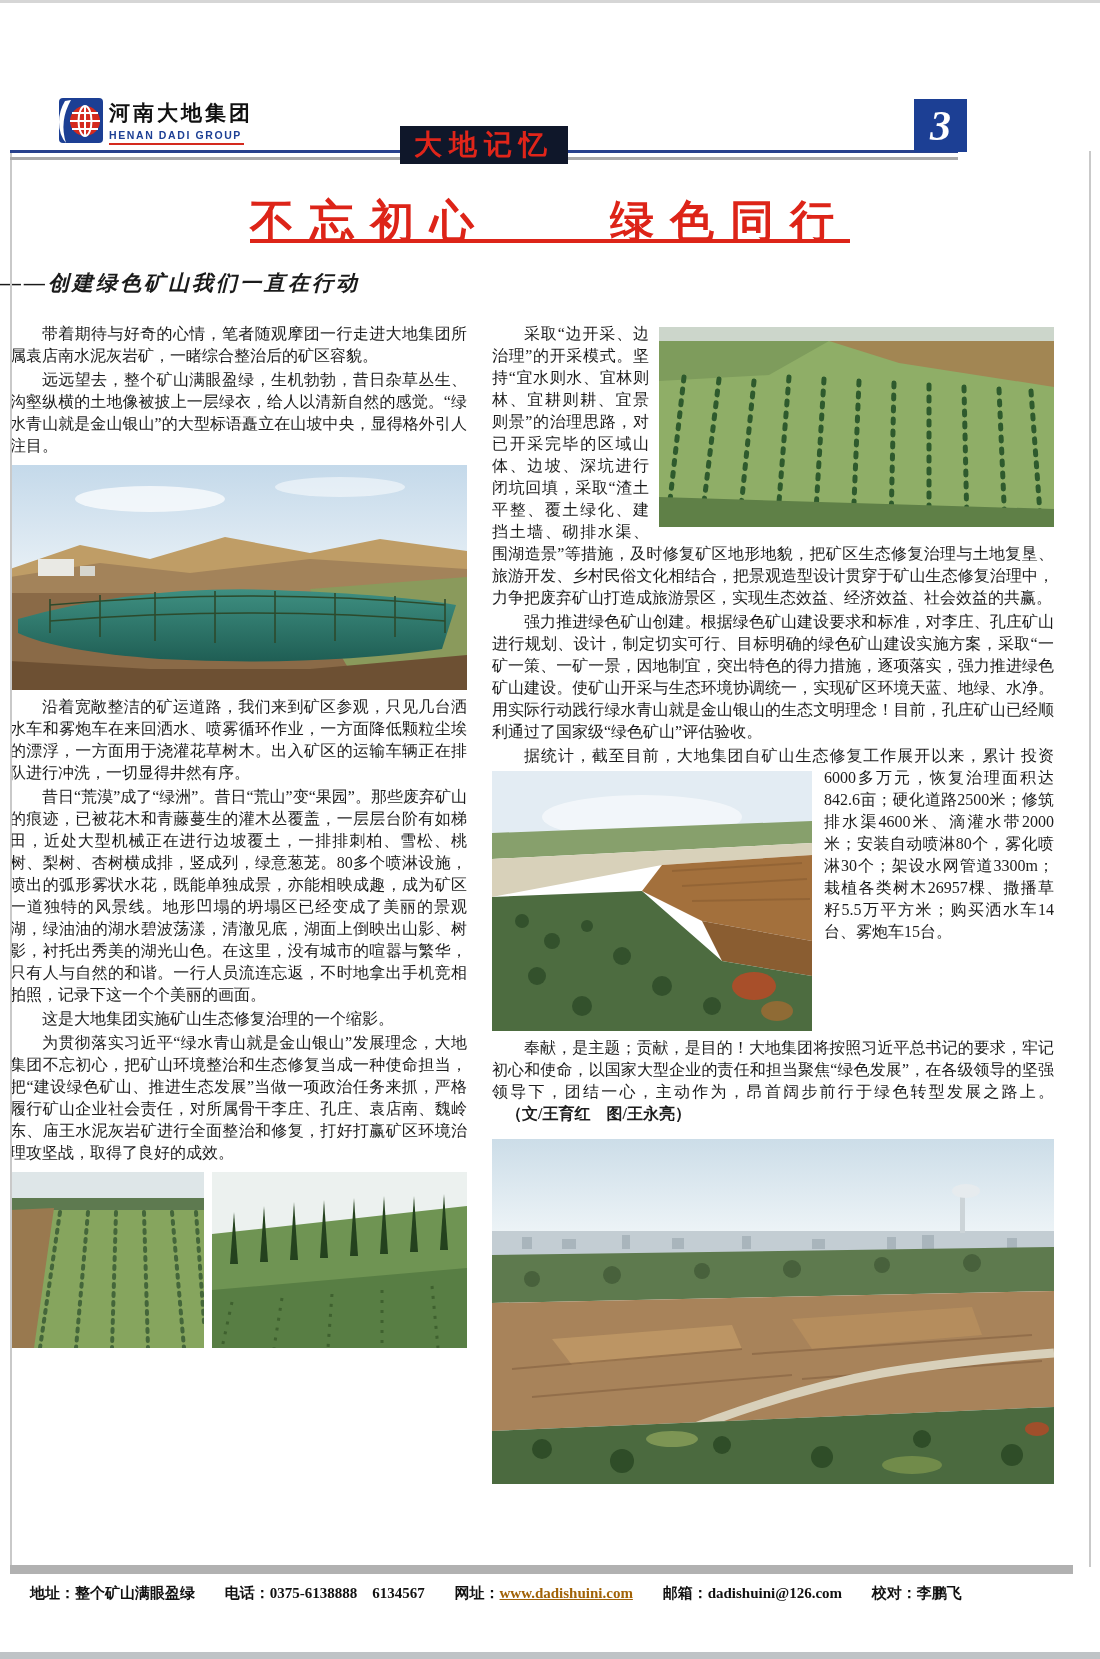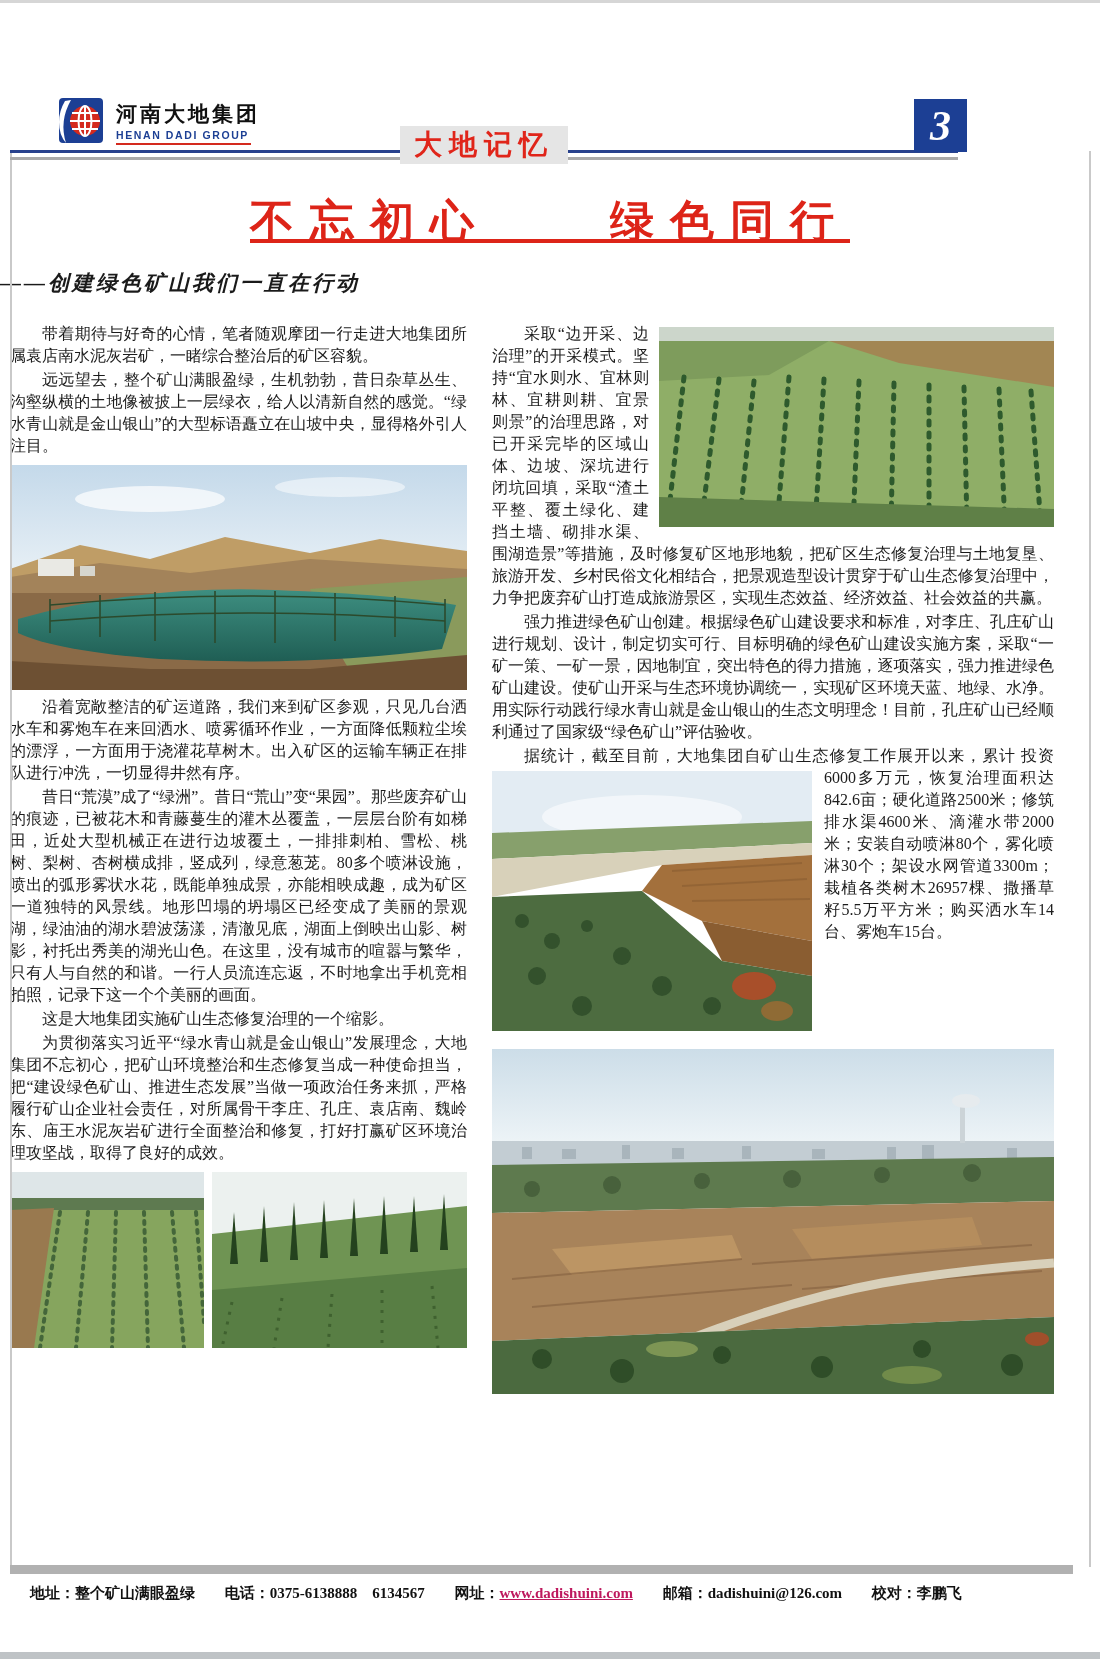--- a/index.html
+++ b/index.html
@@ -8,33 +8,33 @@
     width:1100px; height:1659px; margin:0 auto; position:relative;
     background:#ffffff; overflow:hidden;
     border-top:3px solid #d6d6d6;
     font-family:"Liberation Serif","DejaVu Serif",serif;
     color:#1c1c1c;
   }
   .edge { position:absolute; top:148px; bottom:92px; width:2px; background:#c9c9c9; }
   .edge.left { left:10px; } .edge.right { right:9px; }
 
   
-  .logo { position:absolute; left:58px; top:92px; display:flex; gap:12px; align-items:flex-end; }
+  .logo { position:absolute; left:58px; top:92px; display:flex; gap:5px; align-items:center; }
   .logo-mark { width:46px; height:50px; }
   .logo-mark svg { display:block; width:100%; height:100%; }
   .logo-text { padding-top:6px; font-family:"Liberation Sans","DejaVu Sans",sans-serif; }
   .logo-cn { font-size:21px; font-weight:bold; color:#101010; letter-spacing:3px; line-height:1.1; }
   .logo-en { display:inline-block; font-size:10.5px; font-weight:bold; color:#1c3f94;
              letter-spacing:1.6px; border-bottom:2px solid #d42a1e; padding:2px 2px 2px 0; }
   .pageno { position:absolute; right:133px; top:96px; width:53px; height:53px; background:#1c3f94;
             color:#fff; font-size:42px; font-weight:bold; font-style:italic;
             display:flex; align-items:center; justify-content:center; }
   .rule { position:absolute; left:10px; top:147px; width:948px; height:10px;
           border-top:3.5px solid #27418c; border-bottom:3.5px solid #a9a9a9; }
-  .section-label { position:absolute; left:400px; top:123px; background:#e5e5e5; padding:0 14px;
+  .section-label { position:absolute; left:400px; top:123px; background:#0f172a; padding:0 14px;
           color:#e0251a; font-size:28px; font-weight:bold; letter-spacing:7px;
           font-family:"Liberation Sans","DejaVu Sans",sans-serif; }
 
   
   .title { margin-top:196px; text-align:center; color:#dd2418; font-weight:bold;
            font-size:44px; line-height:1.05; letter-spacing:16px; white-space:nowrap;text-decoration:underline; }
   .subtitle { margin-top:24px; font-size:21px; letter-spacing:3px;
               font-style:italic; color:#1a1a1a; font-weight:bold; }
 
   
@@ -54,21 +54,21 @@
   .photo-field  { width:194px; height:176px; }
   .photo-poplar { width:255px; height:176px; }
   .photo-panorama { width:562px; height:345px; margin-top:14px; }
   .byline { font-weight:bold; margin-left:14px; white-space:nowrap; }
 
   
   .footer-bar { position:absolute; left:10px; top:1562px; width:1063px; height:9px; background:#b1b1b1; }
   .footer { position:absolute; left:30px; top:1581px; width:1050px; font-size:15px; font-weight:bold;
             color:#111; white-space:nowrap; }
   .f-item { margin-right:26px; }
-  .f-link { color:#be185d; text-decoration:underline; font-weight:bold;text-align:center; }
+  .f-link { color:#a16207; text-decoration:underline; font-weight:bold;text-align:center; }
   .page-bottom-edge { position:absolute; left:0; bottom:0; width:100%; height:7px; background:#bfc3c6; }
 </style>
 </head>
 <body>
 
 <div class="page">
   <div class="edge left"></div>
   <div class="edge right"></div>
 
   <div class="logo">
@@ -248,20 +248,24 @@
             <g stroke="#8a5d31" stroke-width="2" opacity="0.6">
               <path d="M180,100 L310,92"></path>
                 <path d="M190,115 L315,108"></path>
                 <path d="M200,130 L318,128"></path>
             </g>
           </svg>
         </span>
         <span>投资6000多万元，恢复治理面积达842.6亩；硬化道路2500米；修筑排水渠4600米、滴灌水带2000米；安装自动喷淋80个，雾化喷淋30个；架设水网管道3300m；栽植各类树木26957棵、撒播草籽5.5万平方米；购买洒水车14台、雾炮车15台。</span>
       </div>
 
+      <div class="para">
+        <span>奉献，是主题；贡献，是目的！大地集团将按照习近平总书记的要求，牢记初心和使命，以国家大型企业的责任和担当聚焦“绿色发展”，在各级领导的坚强领导下，团结一心，主动作为，昂首阔步前行于绿色转型发展之路上。</span>
+        <span class="byline">（文/王育红　图/王永亮）</span>
+      </div>
 
       <span class="photo photo-panorama">
         <svg viewBox="0 0 562 345" preserveAspectRatio="none">
           <defs>
             <linearGradient id="sky6" x1="0" y1="0" x2="0" y2="1">
               <stop offset="0" stop-color="#ccdde8"></stop>
                 <stop offset="1" stop-color="#f2f7f9"></stop>
             </linearGradient>
           </defs>
           <rect width="562" height="108" fill="url(#sky6)"></rect>

